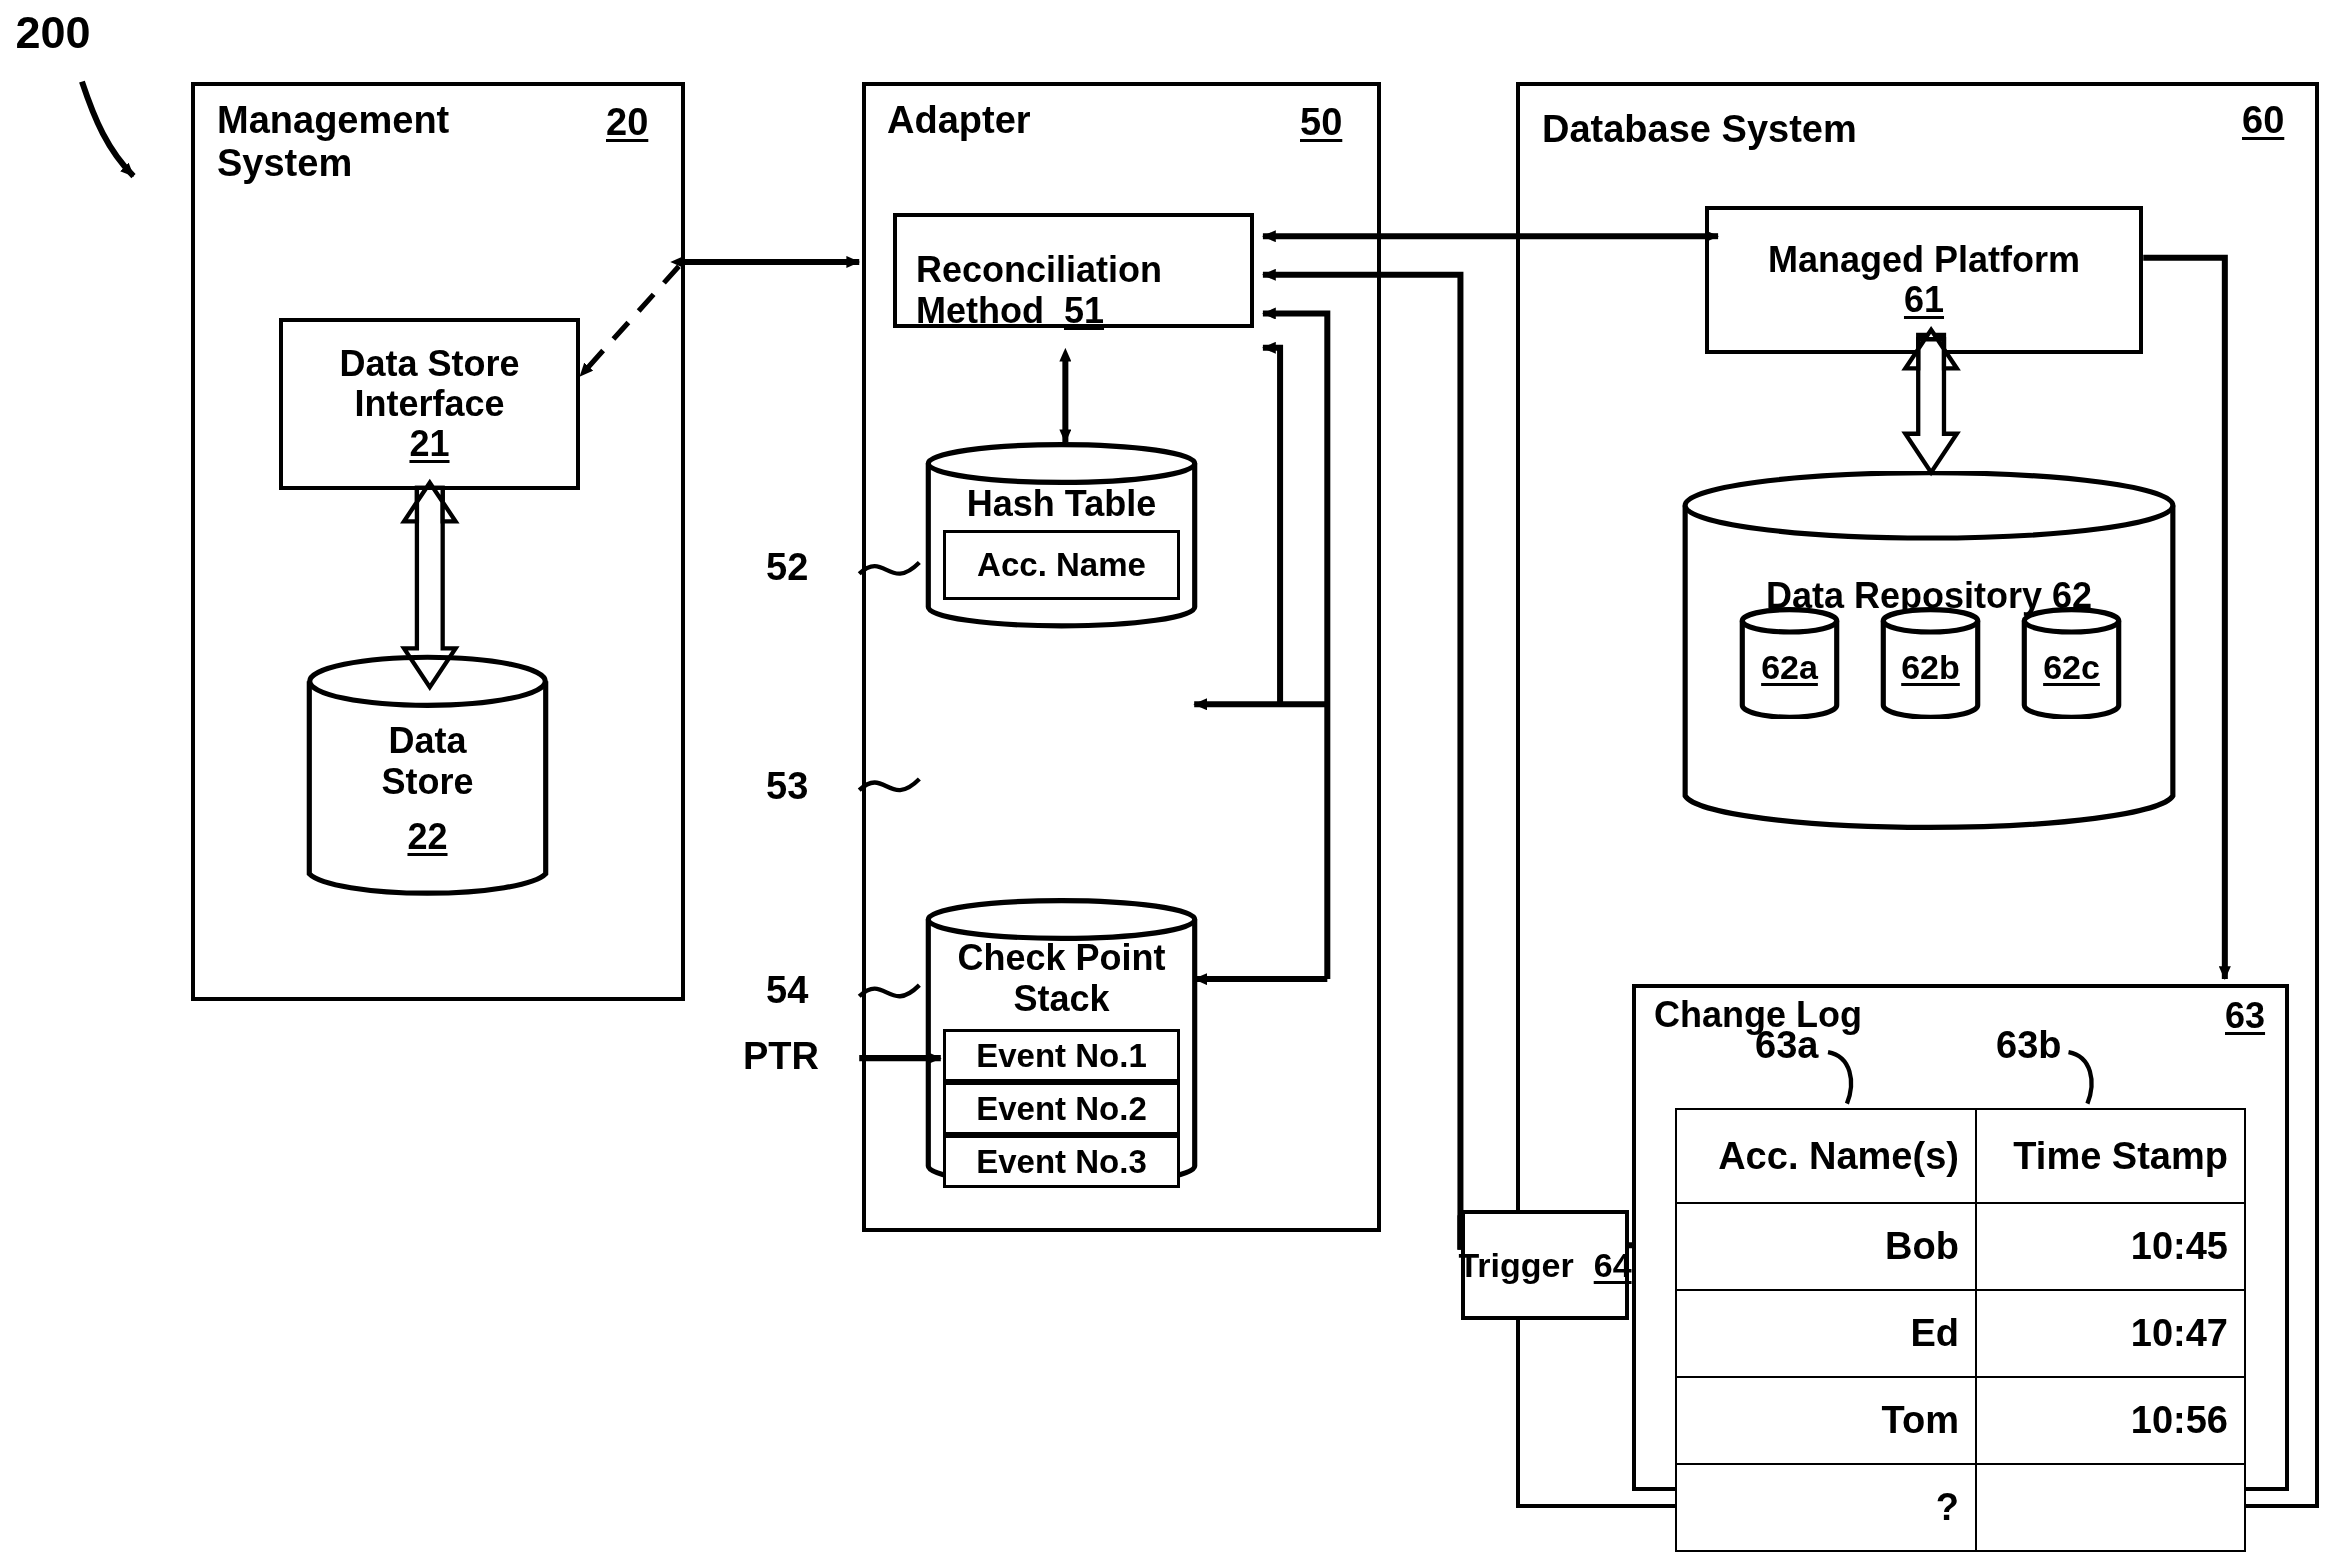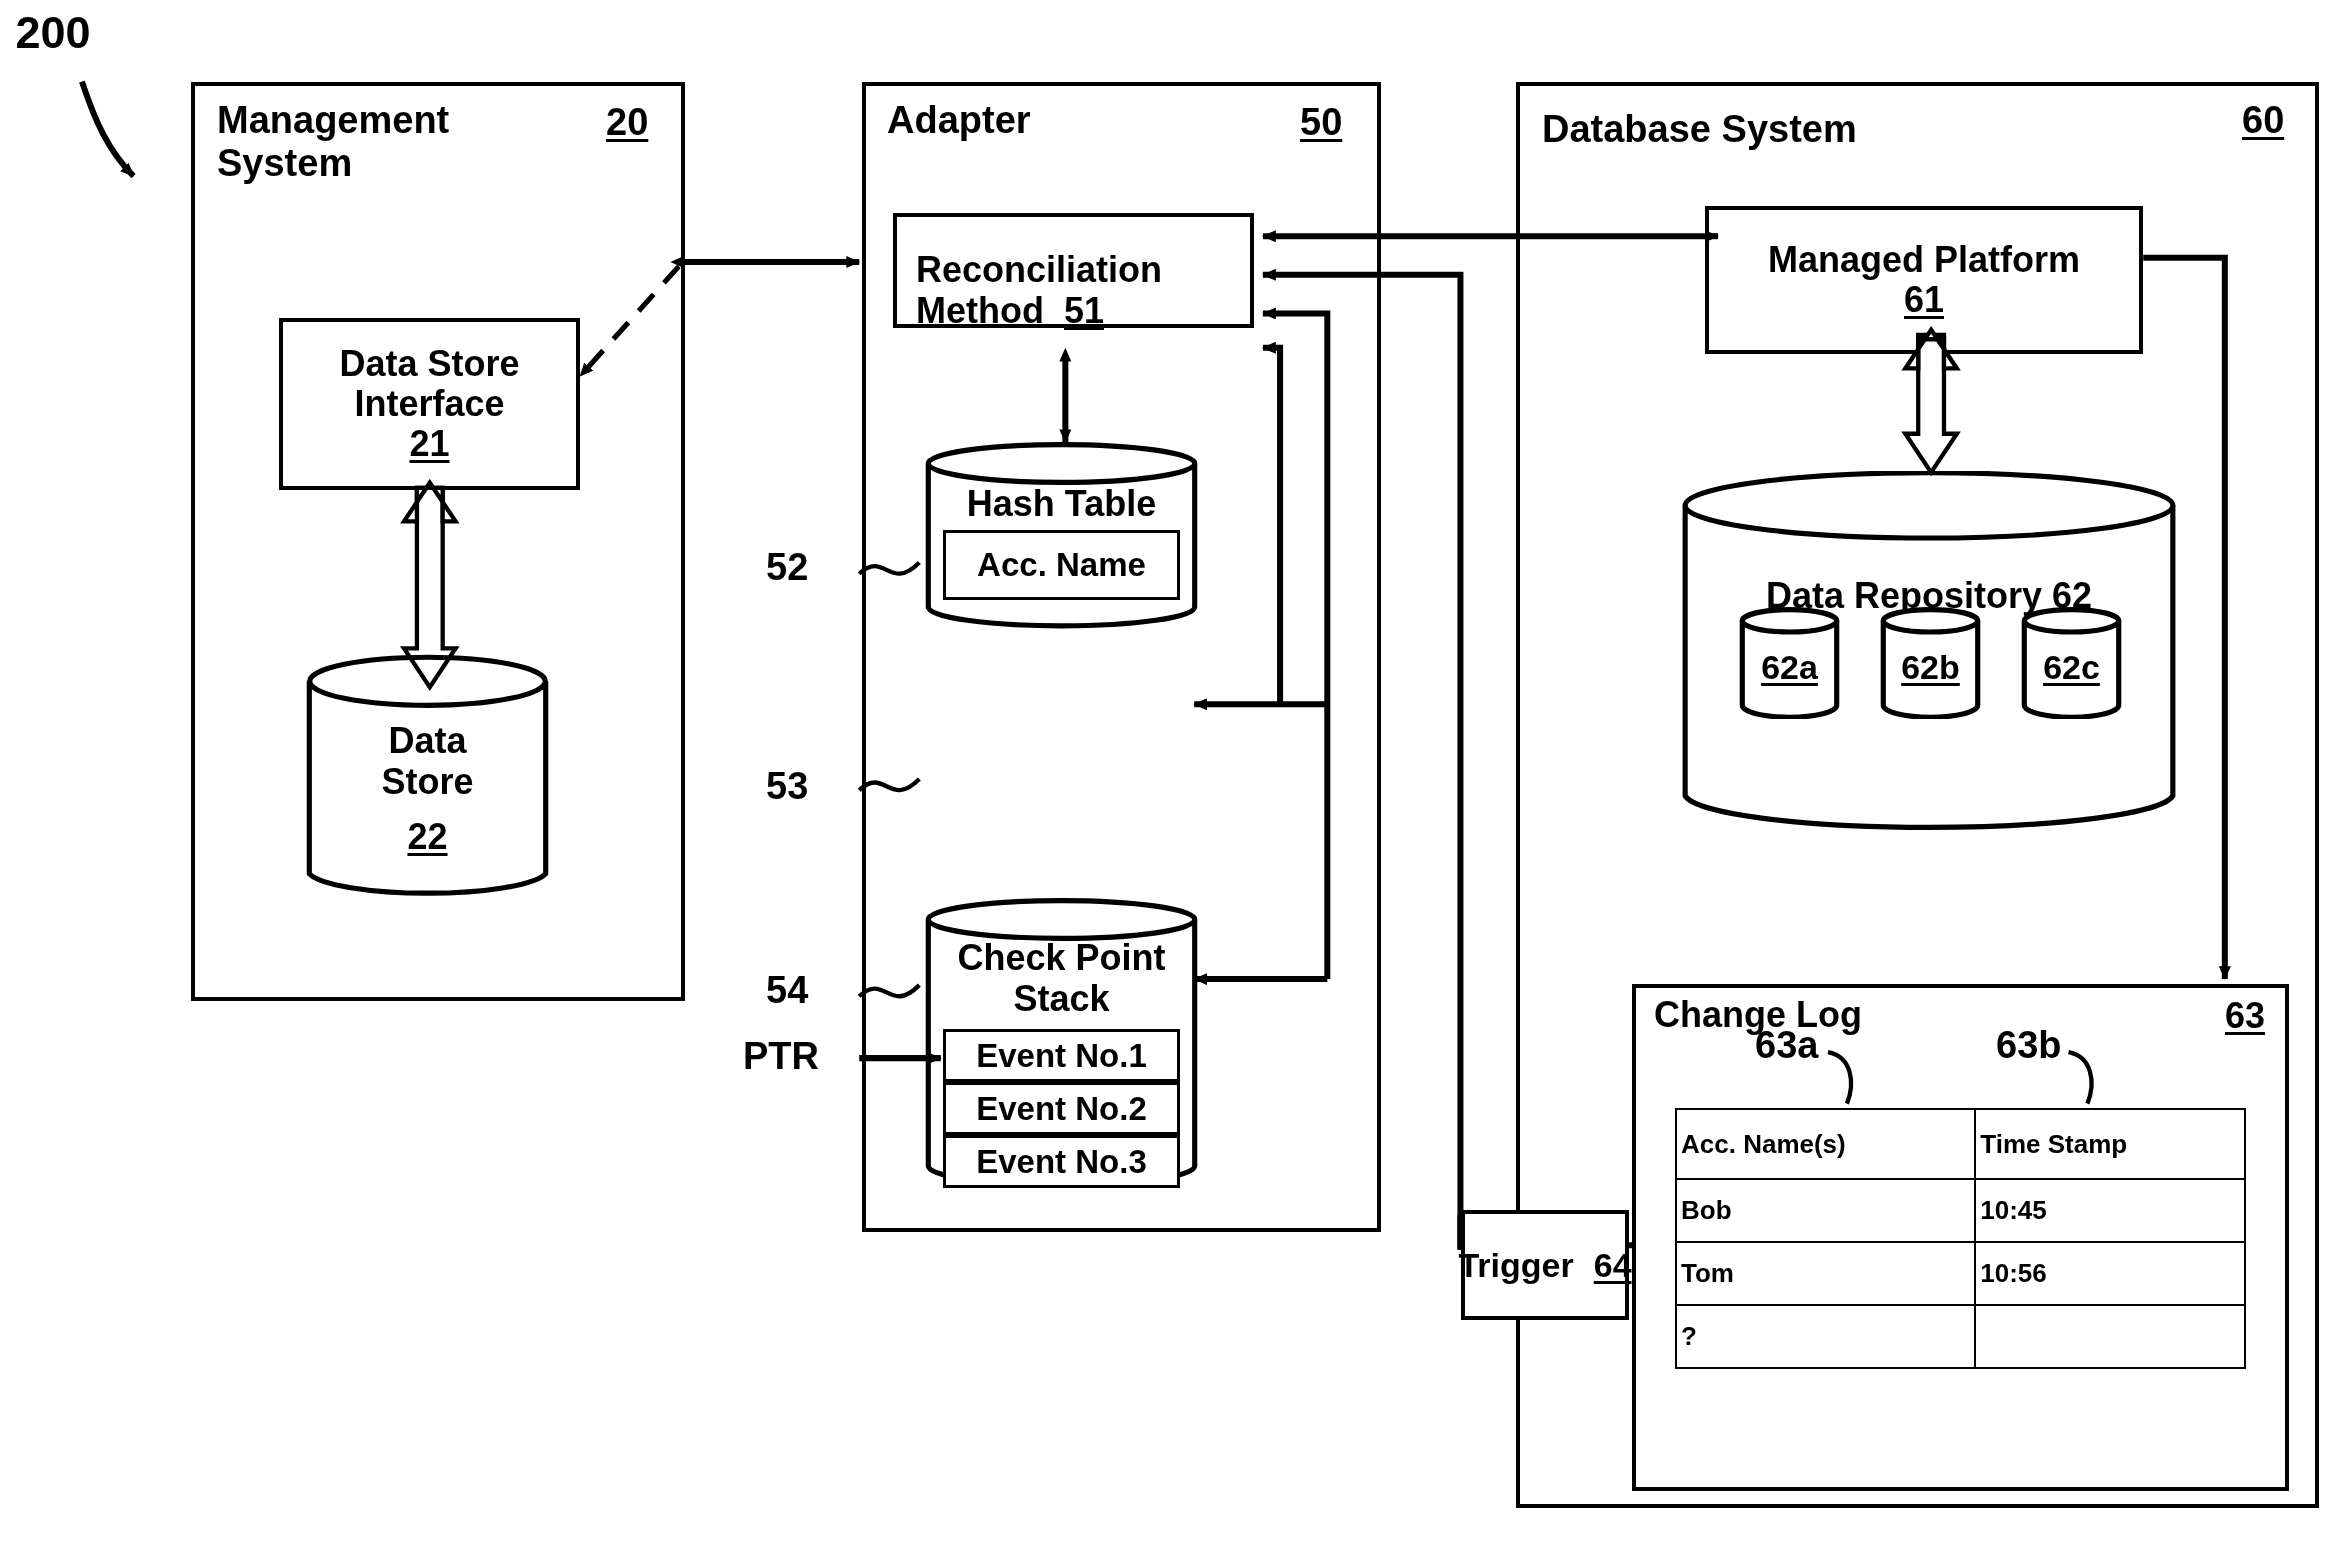--- a/index.html
+++ b/index.html
@@ -88,24 +88,24 @@
   
   .cl-table{
     position:absolute;
     border-collapse:collapse;
     background:#fff;
     z-index:3;
   }
   .cl-table td,.cl-table th{
     border:2.6px solid #000;
     font-weight:bold;
-    font-size:26px;
-    text-align:left;
-    color:#000;
-    padding:4px;
+    font-size:38px;
+    text-align:right;
+    color:#000;
+    padding:16px;
   }
   
   #wires{position:absolute;left:0;top:0;width:2342px;height:1564px;pointer-events:none;z-index:1;}
 </style>
 </head>
 <body>
 
 <div id="stage">
 
   <svg id="wires" viewBox="0 0 2726 1821">
@@ -321,20 +321,24 @@
         <th style="width:301px;height:60px;">Acc. Name(s)</th>
         <th style="width:271px;height:60px;">Time Stamp</th>
       </tr>
     </thead>
     <tbody>
       <tr>
         <td style="height:53px;">Bob</td>
         <td style="height:53px;">10:45</td>
       </tr>
       <tr>
+        <td style="height:53px;">Ed</td>
+        <td style="height:53px;">10:47</td>
+      </tr>
+      <tr>
         <td style="height:53px;">Tom</td>
         <td style="height:53px;">10:56</td>
       </tr>
       <tr>
         <td style="height:53px;">?</td>
         <td style="height:53px;"></td>
       </tr>
     </tbody>
   </table>
 

